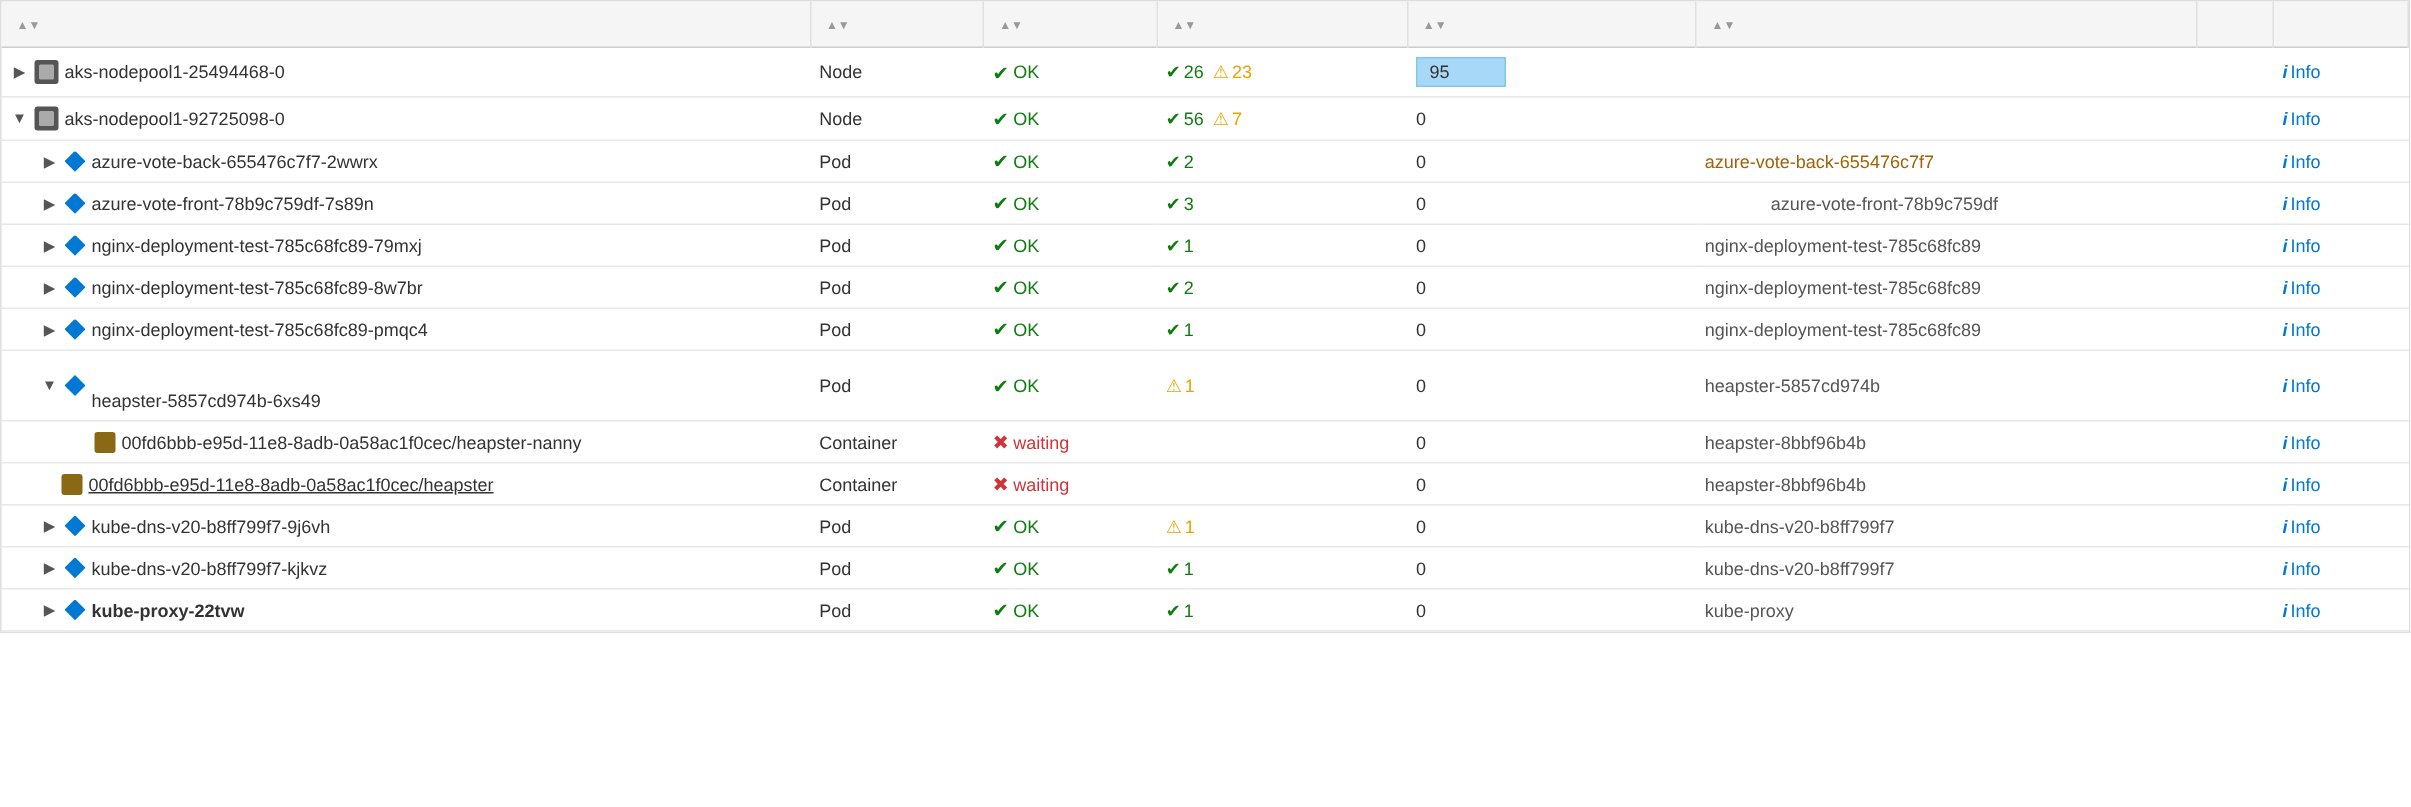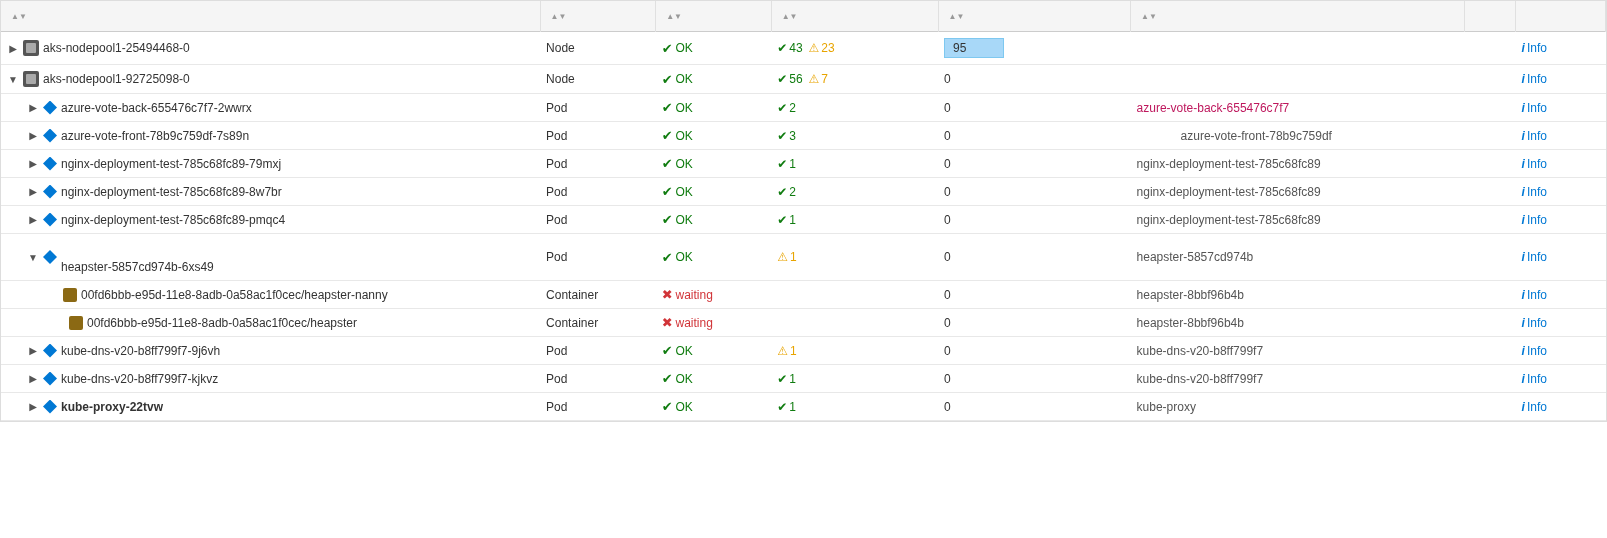--- a/index.html
+++ b/index.html
@@ -194,21 +194,21 @@
           <td>
             <span class="status-ok">
       <span class="check-icon">✔</span>
       <span>OK</span>
     </span>
           </td>
           <td>
             <span class="children-cell">
               <span class="children-ok">
       <span style="color:#107c10;">✔</span>
-      <span>43</span>
+      <span>26</span>
     </span>
               <span class="children-warn">
       <span style="color:#e8a400;">⚠</span>
       <span>23</span>
     </span>
             </span>
           </td>
           <td><span style="display:inline-block;background:#a8d8f8;border:1px solid #7ec8f0;padding:2px 8px;min-width:60px;color:#333;">95</span></td>
           <td><span style="color:#555;"></span></td>
           <td></td>
@@ -275,21 +275,21 @@
           </td>
           <td>
             <span class="children-cell">
               <span class="children-ok">
       <span style="color:#107c10;">✔</span>
       <span>2</span>
     </span>
             </span>
           </td>
           <td><span>0</span></td>
-          <td><span style="color:#be185d;">azure-vote-back-655476c7f7</span></td>
+          <td><span style="color:#a16207;">azure-vote-back-655476c7f7</span></td>
           <td></td>
           <td>
             <a class="info-link" href="#">
     <span class="info-i">i</span>
     <span>Info</span>
   </a>
           </td>
         </tr>
         <tr>
           <td style="padding: 6px 6px 6px 26px;">
@@ -476,21 +476,21 @@
           <td><span style="color:#555;">heapster-8bbf96b4b</span></td>
           <td></td>
           <td>
             <a class="info-link" href="#">
     <span class="info-i">i</span>
     <span>Info</span>
   </a>
           </td>
         </tr>
         <tr>
-          <td style="padding: 6px 6px 6px 52px;">
+          <td style="padding: 6px 6px 6px 24px; text-decoration: underline;">
             <span class="name-cell">
     <span style="display:inline-block;width:12px;"></span>
     <span style="display:inline-block;width:14px;height:14px;background:#8B6914;border-radius:2px;flex-shrink:0;"></span>
     <span style="color:#333;">00fd6bbb-e95d-11e8-8adb-0a58ac1f0cec/heapster</span>
   </span>
           </td>
           <td><span>Container</span></td>
           <td>
             <span class="status-waiting">
       <span class="cross-icon">✖</span>

